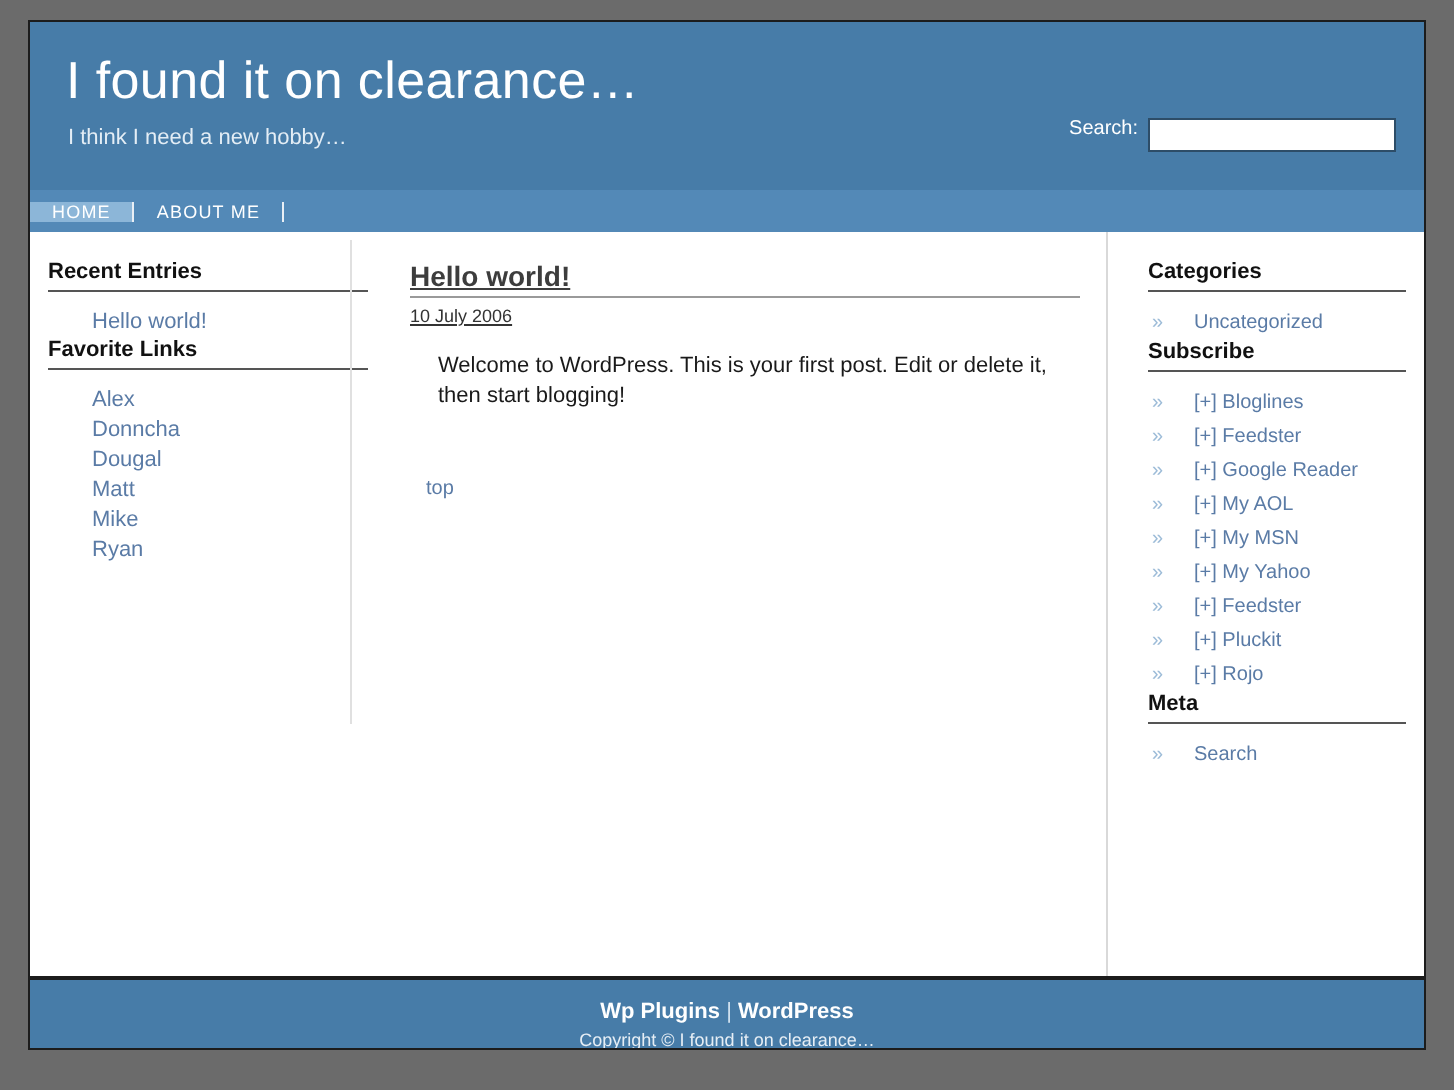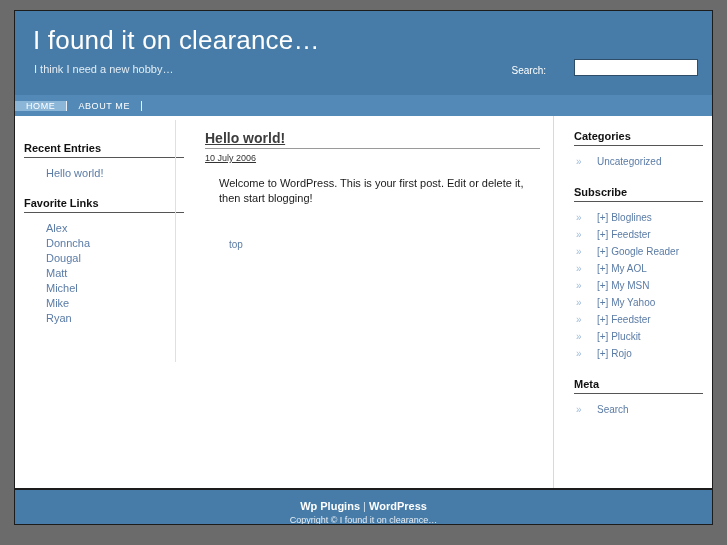--- a/index.html
+++ b/index.html
@@ -48,22 +48,21 @@
     top: 52px;
     font-size: 11px;
     color: #e3edf5;
     white-space: nowrap;
   }
   .search-area {
     position: absolute;
     right: 14px;
     top: 48px;
     display: flex;
-    align-items: flex-end;
-    gap: 23px;
+    align-items: flex-start;
   }
   .search-label {
     font-size: 10px;
     color: #ffffff;
     margin-right: 5px;
   }
   .search-input {
     width: 118px;
     height: 13px;
     border: 1px solid #2d4d68;
@@ -98,21 +97,21 @@
 
   
   .body-wrap {
     position: relative;
     height: 372px;
     background: #ffffff;
   }
   .col-left {
     position: absolute;
     left: 0;
-    top: 12px;
+    top: 0;
     width: 178px;
     padding: 14px 9px 0 9px;
     box-sizing: border-box;
   }
   .divider-left {
     position: absolute;
     left: 160px;
     top: 4px;
     width: 1px;
     height: 242px;
@@ -146,21 +145,20 @@
   
   .widget-title {
     font-size: 11px;
     font-weight: bold;
     color: #111111;
     margin: 0 0 3px 0;
     padding-bottom: 3px;
     border-bottom: 1px solid #555555;
   }
   .widget-title.spaced {
-    margin-top: 16px;
   }
   .plain-list {
     list-style: none;
     margin: 8px 0 0 0;
     padding: 0 0 0 22px;
   }
   .plain-list li {
     font-size: 11px;
     line-height: 15px;
   }
@@ -214,21 +212,21 @@
   }
   .post-body {
     font-size: 11px;
     line-height: 15px;
     color: #1a1a1a;
     margin: 13px 0 0 14px;
     width: 318px;
   }
   .top-link {
     display: inline-block;
-    margin: 33px 0 0 24px;
+    margin: 33px 0 0 8px;
     font-size: 10px;
     color: #5a7ba6;
     text-decoration: none;
     cursor: pointer;
   }
 
   
   .footer {
     height: 60px;
     background: #477ca8;
@@ -280,21 +278,20 @@
       <ul class="plain-list">
         <li><a class="link">Hello world!</a></li>
       </ul>
 
       <div class="widget-title spaced">Favorite Links</div>
       <ul class="plain-list">
         <li><a class="link">Alex</a></li>
         <li><a class="link">Donncha</a></li>
         <li><a class="link">Dougal</a></li>
         <li><a class="link">Matt</a></li>
-        <li><a class="link">Michel</a></li>
         <li><a class="link">Mike</a></li>
         <li><a class="link">Ryan</a></li>
       </ul>
     </div>
 
     <div class="divider-left"></div>
 
     <div class="col-main">
       <h2 class="post-title">
         <span class="link">Hello world!</span>

